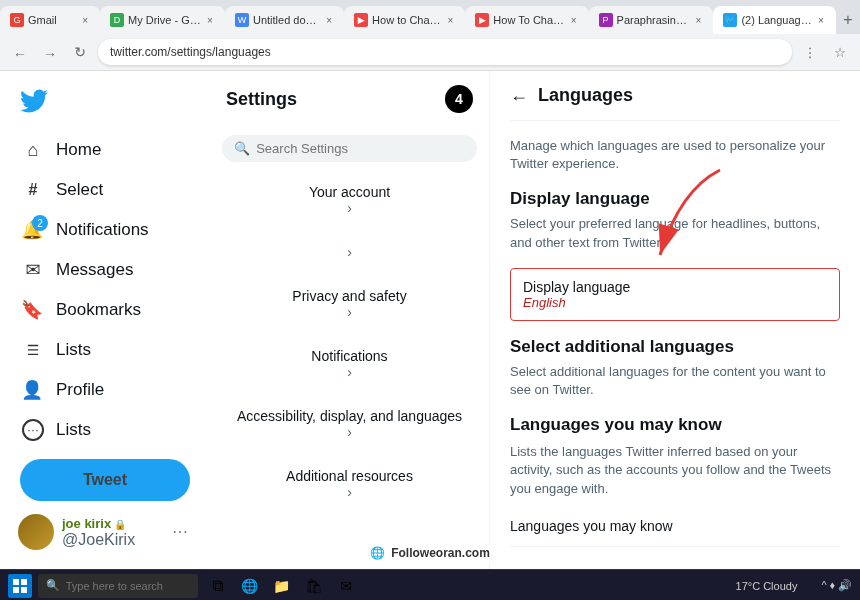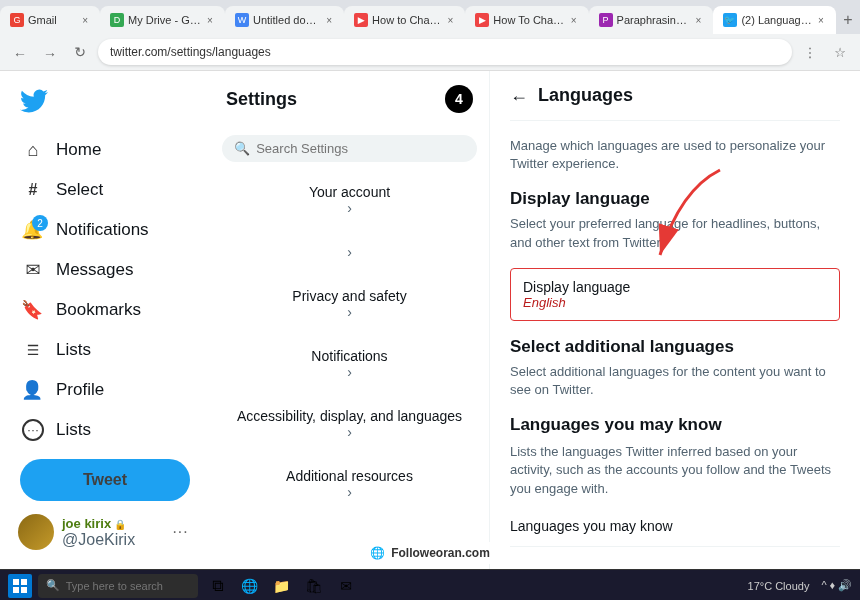--- a/index.html
+++ b/index.html
@@ -62,21 +62,21 @@
     .additional-link { font-size: 14px; color: #0f1419; padding: 12px 0; border-bottom: 1px solid #eff3f4; cursor: pointer; }
     .may-know-desc { font-size: 13px; color: #536471; line-height: 1.4; margin: 8px 0; }
 
     
     .taskbar { height: 32px; background: #1a1a2e; display: flex; align-items: center; padding: 0 8px; gap: 6px; border-top: 1px solid #333; }
     .taskbar-start { width: 24px; height: 24px; display: flex; align-items: center; justify-content: center; background: #0078d4; border-radius: 2px; }
     .taskbar-search { display: flex; align-items: center; background: #2d2d2d; border-radius: 4px; padding: 2px 8px; gap: 6px; height: 24px; flex: 0 0 160px; }
     .taskbar-search input { border: none; background: transparent; color: #ccc; font-size: 11px; outline: none; width: 100%; }
     .taskbar-icons { display: flex; gap: 4px; align-items: center; }
     .taskbar-icon { width: 28px; height: 28px; display: flex; align-items: center; justify-content: center; font-size: 16px; }
-    .taskbar-right { margin-left: auto; display: flex; align-items: center; gap: 12px; font-size: 11px; color: #ccc; }
+    .taskbar-right { margin-left: auto; display: flex; align-items: center; gap: 24px; font-size: 11px; color: #ccc; }
     .watermark { position: absolute; bottom: 36px; left: 50%; transform: translateX(-50%); display: flex; align-items: center; gap: 6px; background: rgba(255,255,255,0.9); padding: 4px 16px; border-radius: 4px; font-size: 12px; font-weight: 600; color: #333; z-index: 50; }
 
     
     .tab-gmail .tab-favicon { background: #ea4335; }
     .tab-drive .tab-favicon { background: #34a853; }
     .tab-docs .tab-favicon { background: #4285f4; }
     .tab-howto .tab-favicon { background: #e44; }
     .tab-howto2 .tab-favicon { background: #e44; }
     .tab-para .tab-favicon { background: #9c27b0; }
     .tab-twitter .tab-favicon { background: #1da1f2; }

